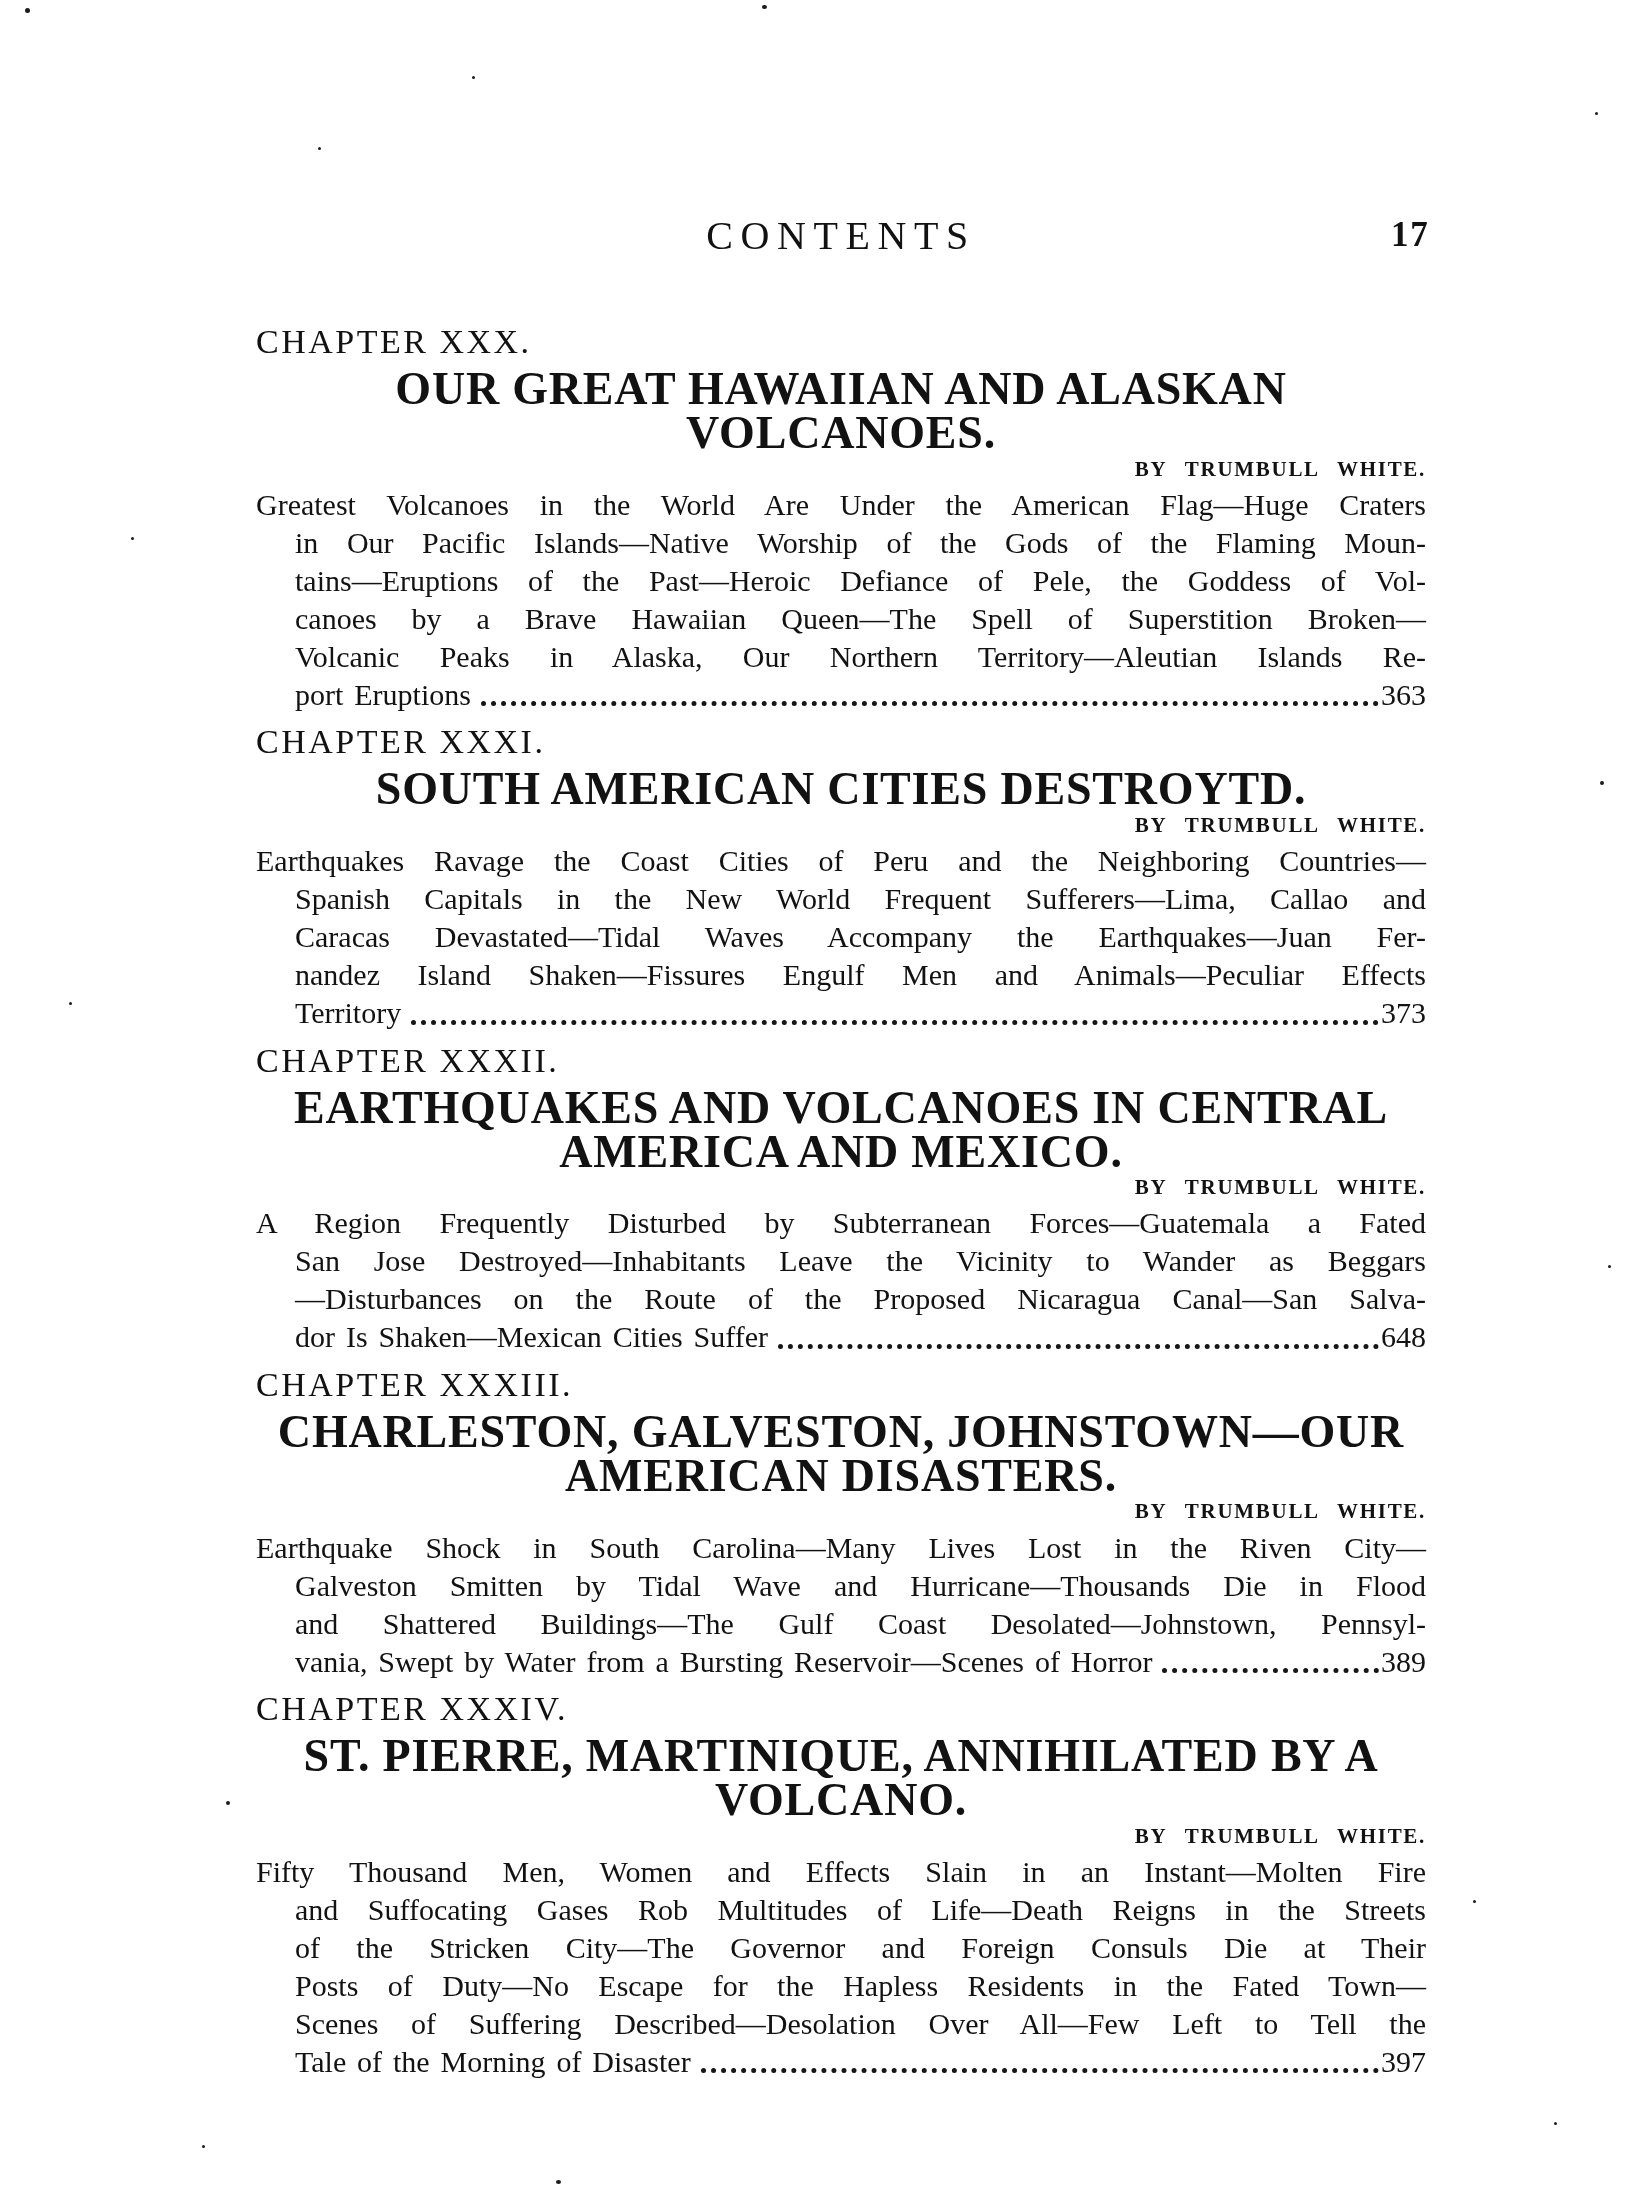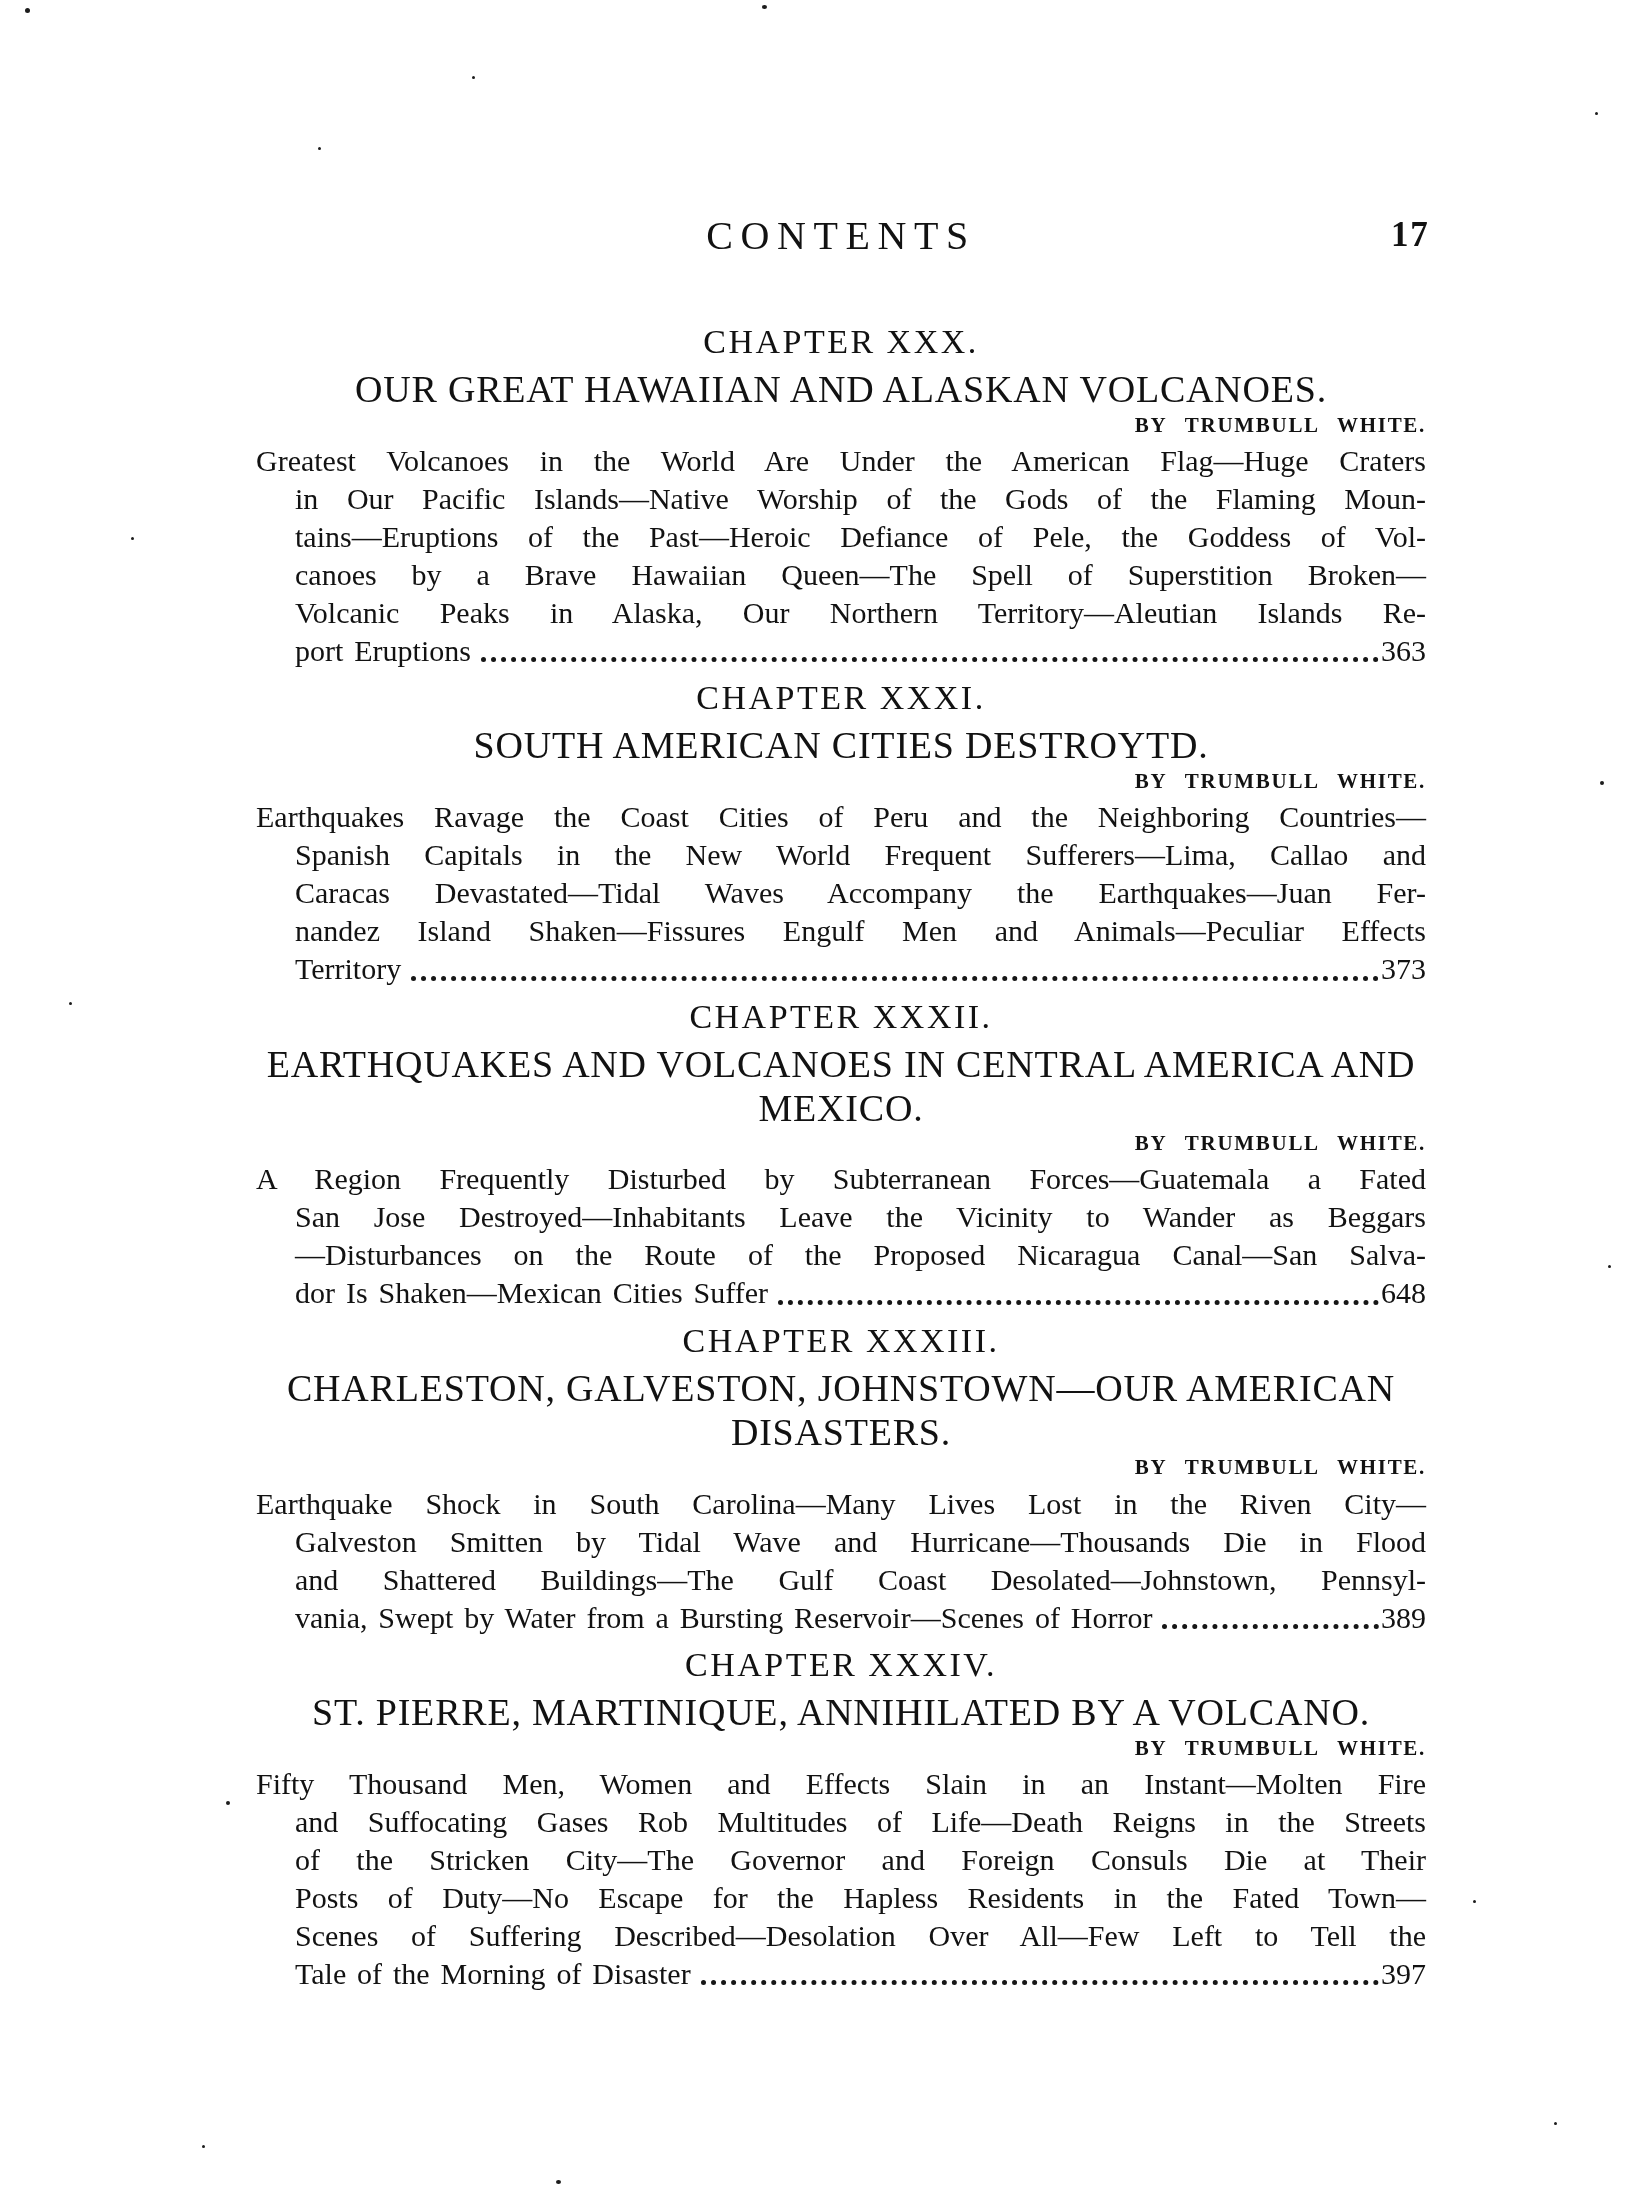--- a/index.html
+++ b/index.html
@@ -40,31 +40,31 @@
     right: -3.4px;
     top: 1.7px;
     font-size: 35px;
     line-height: 44px;
     font-weight: 700;
     letter-spacing: 1.7px;
   }
   
   .chapter { margin-bottom: 8.4px; }
   .ch-head {
-    text-align: center;
+    text-align: left;
     font-size: 34px;
     line-height: 40px;
     letter-spacing: 2.5px;
     margin-bottom: 5px;
   }
   .ch-title {
     text-align: center;
-    font-size: 38px;
+    font-size: 46px;
     line-height: 44px;
-    font-weight: 400;
+    font-weight: 700;
     letter-spacing: 0.8px;
     margin-bottom: 1.7px;
   }
   .ch-byline {
     text-align: right;
     font-size: 21px;
     line-height: 25px;
     font-weight: 700;
     letter-spacing: 1.7px;
     word-spacing: 11.8px;

